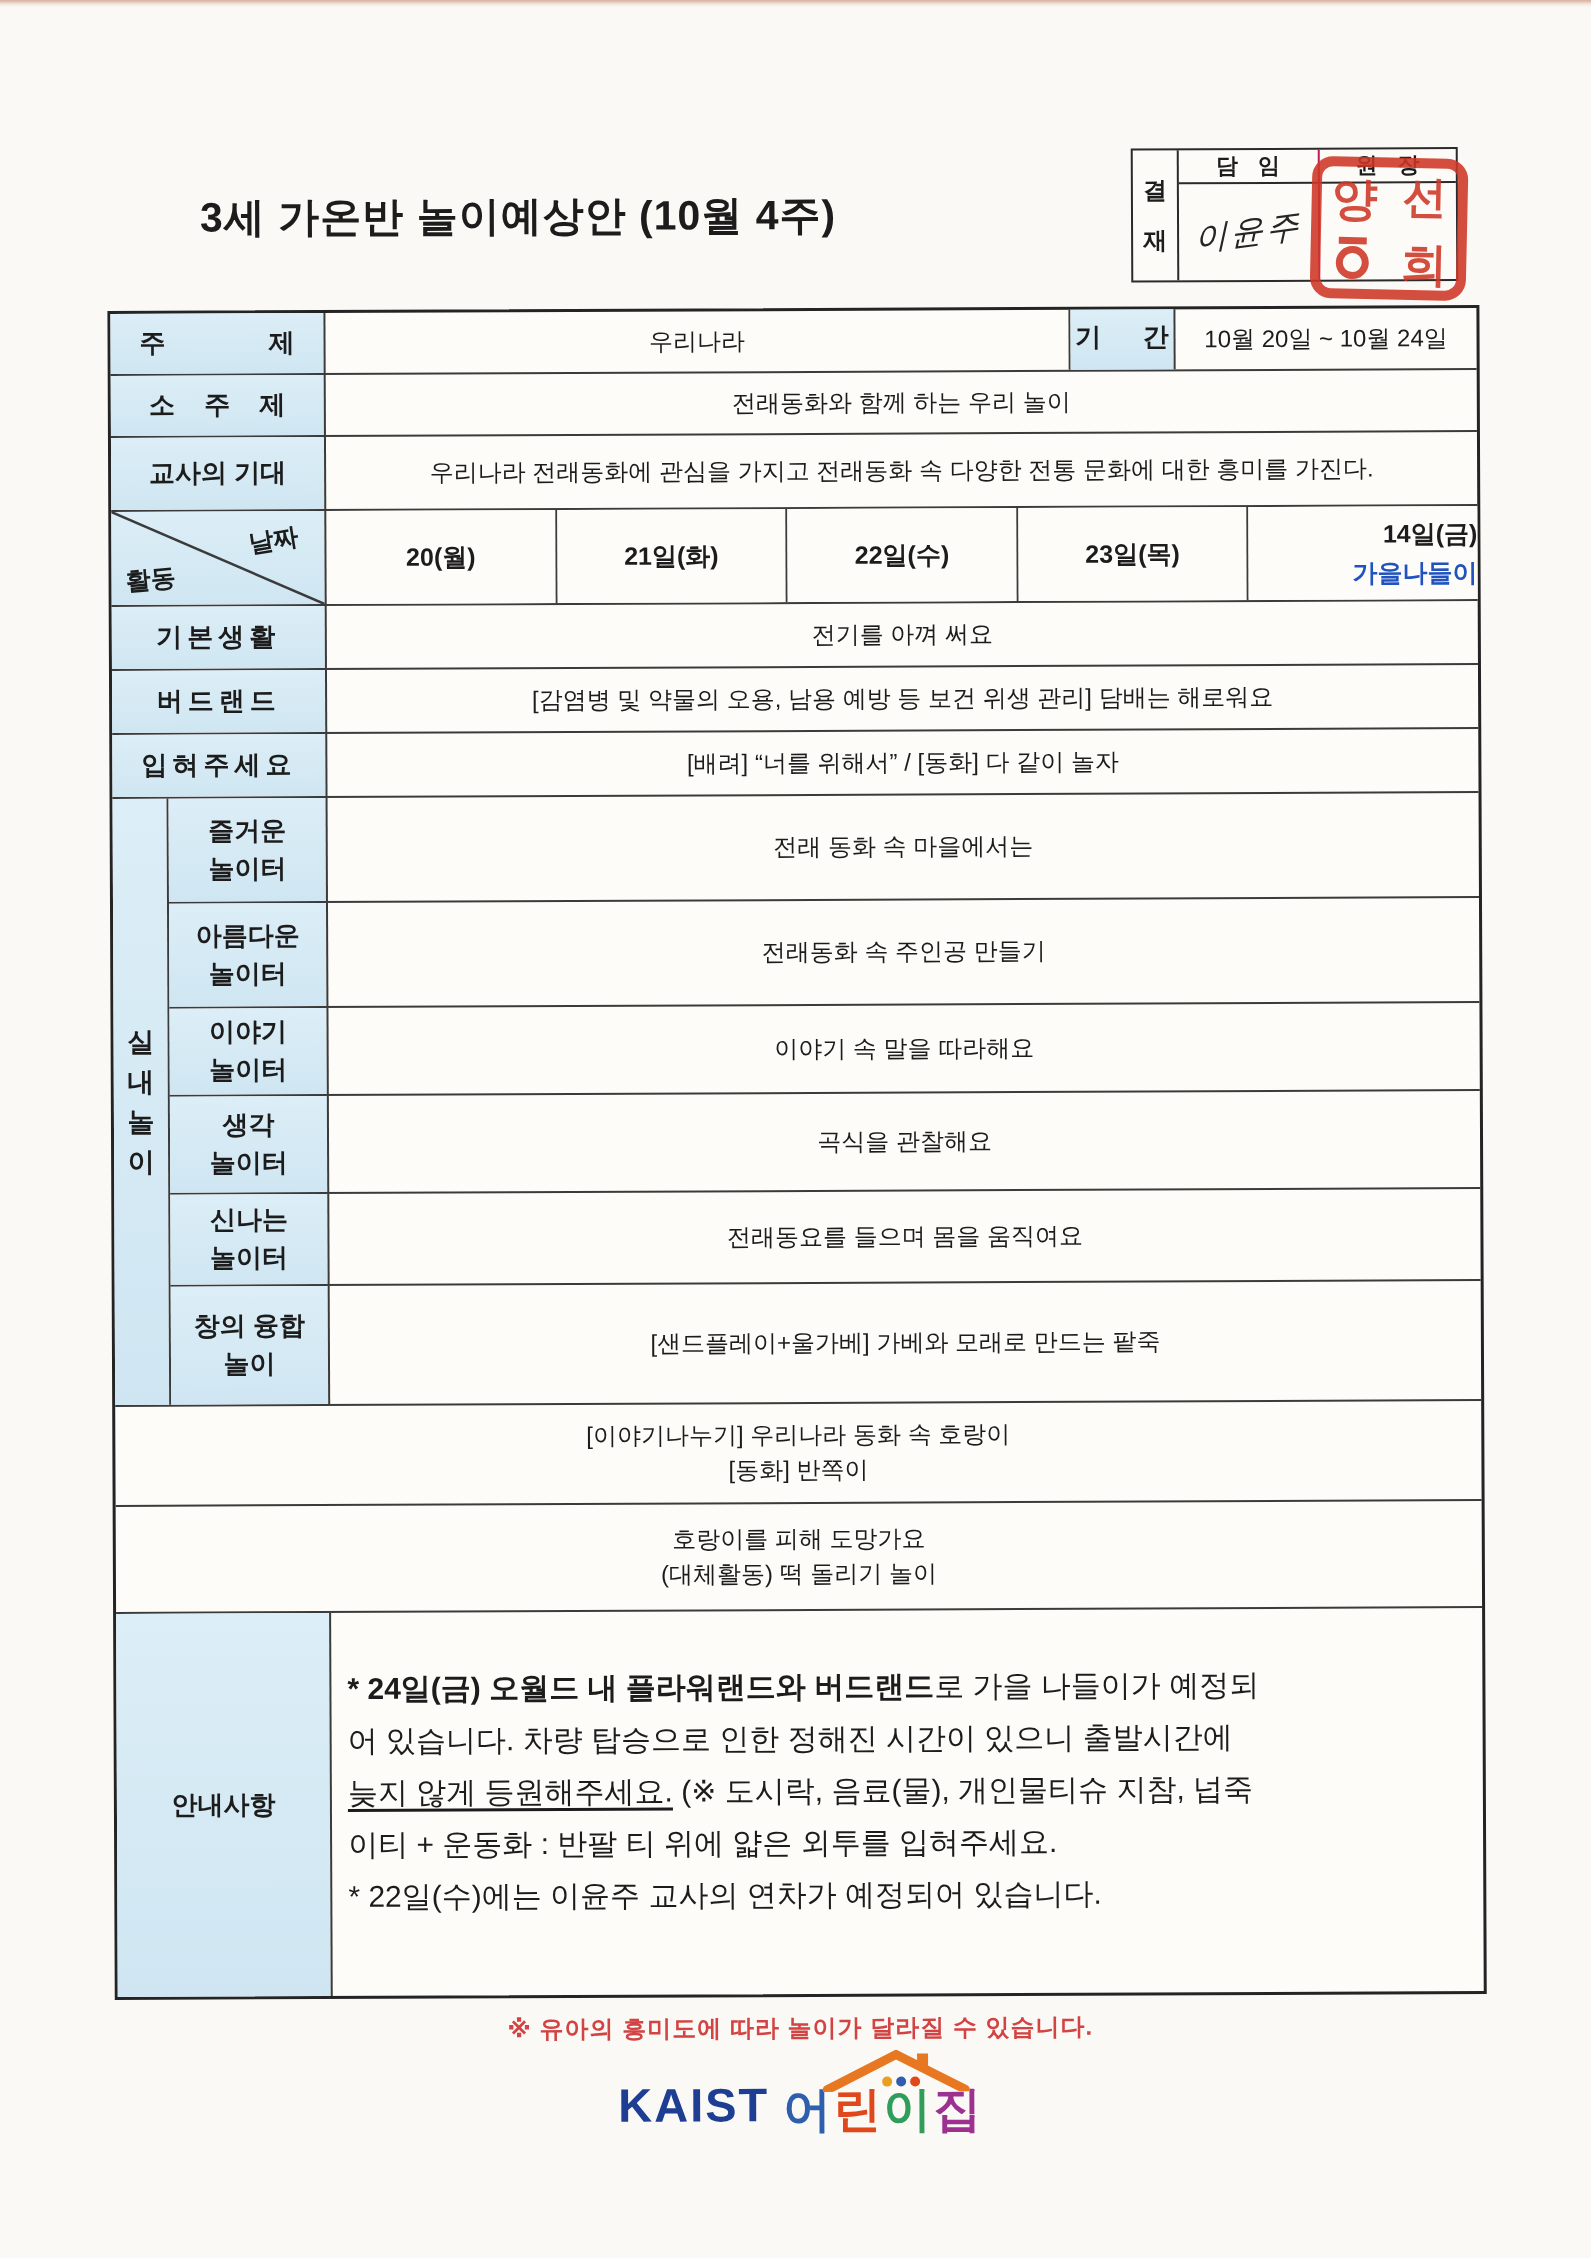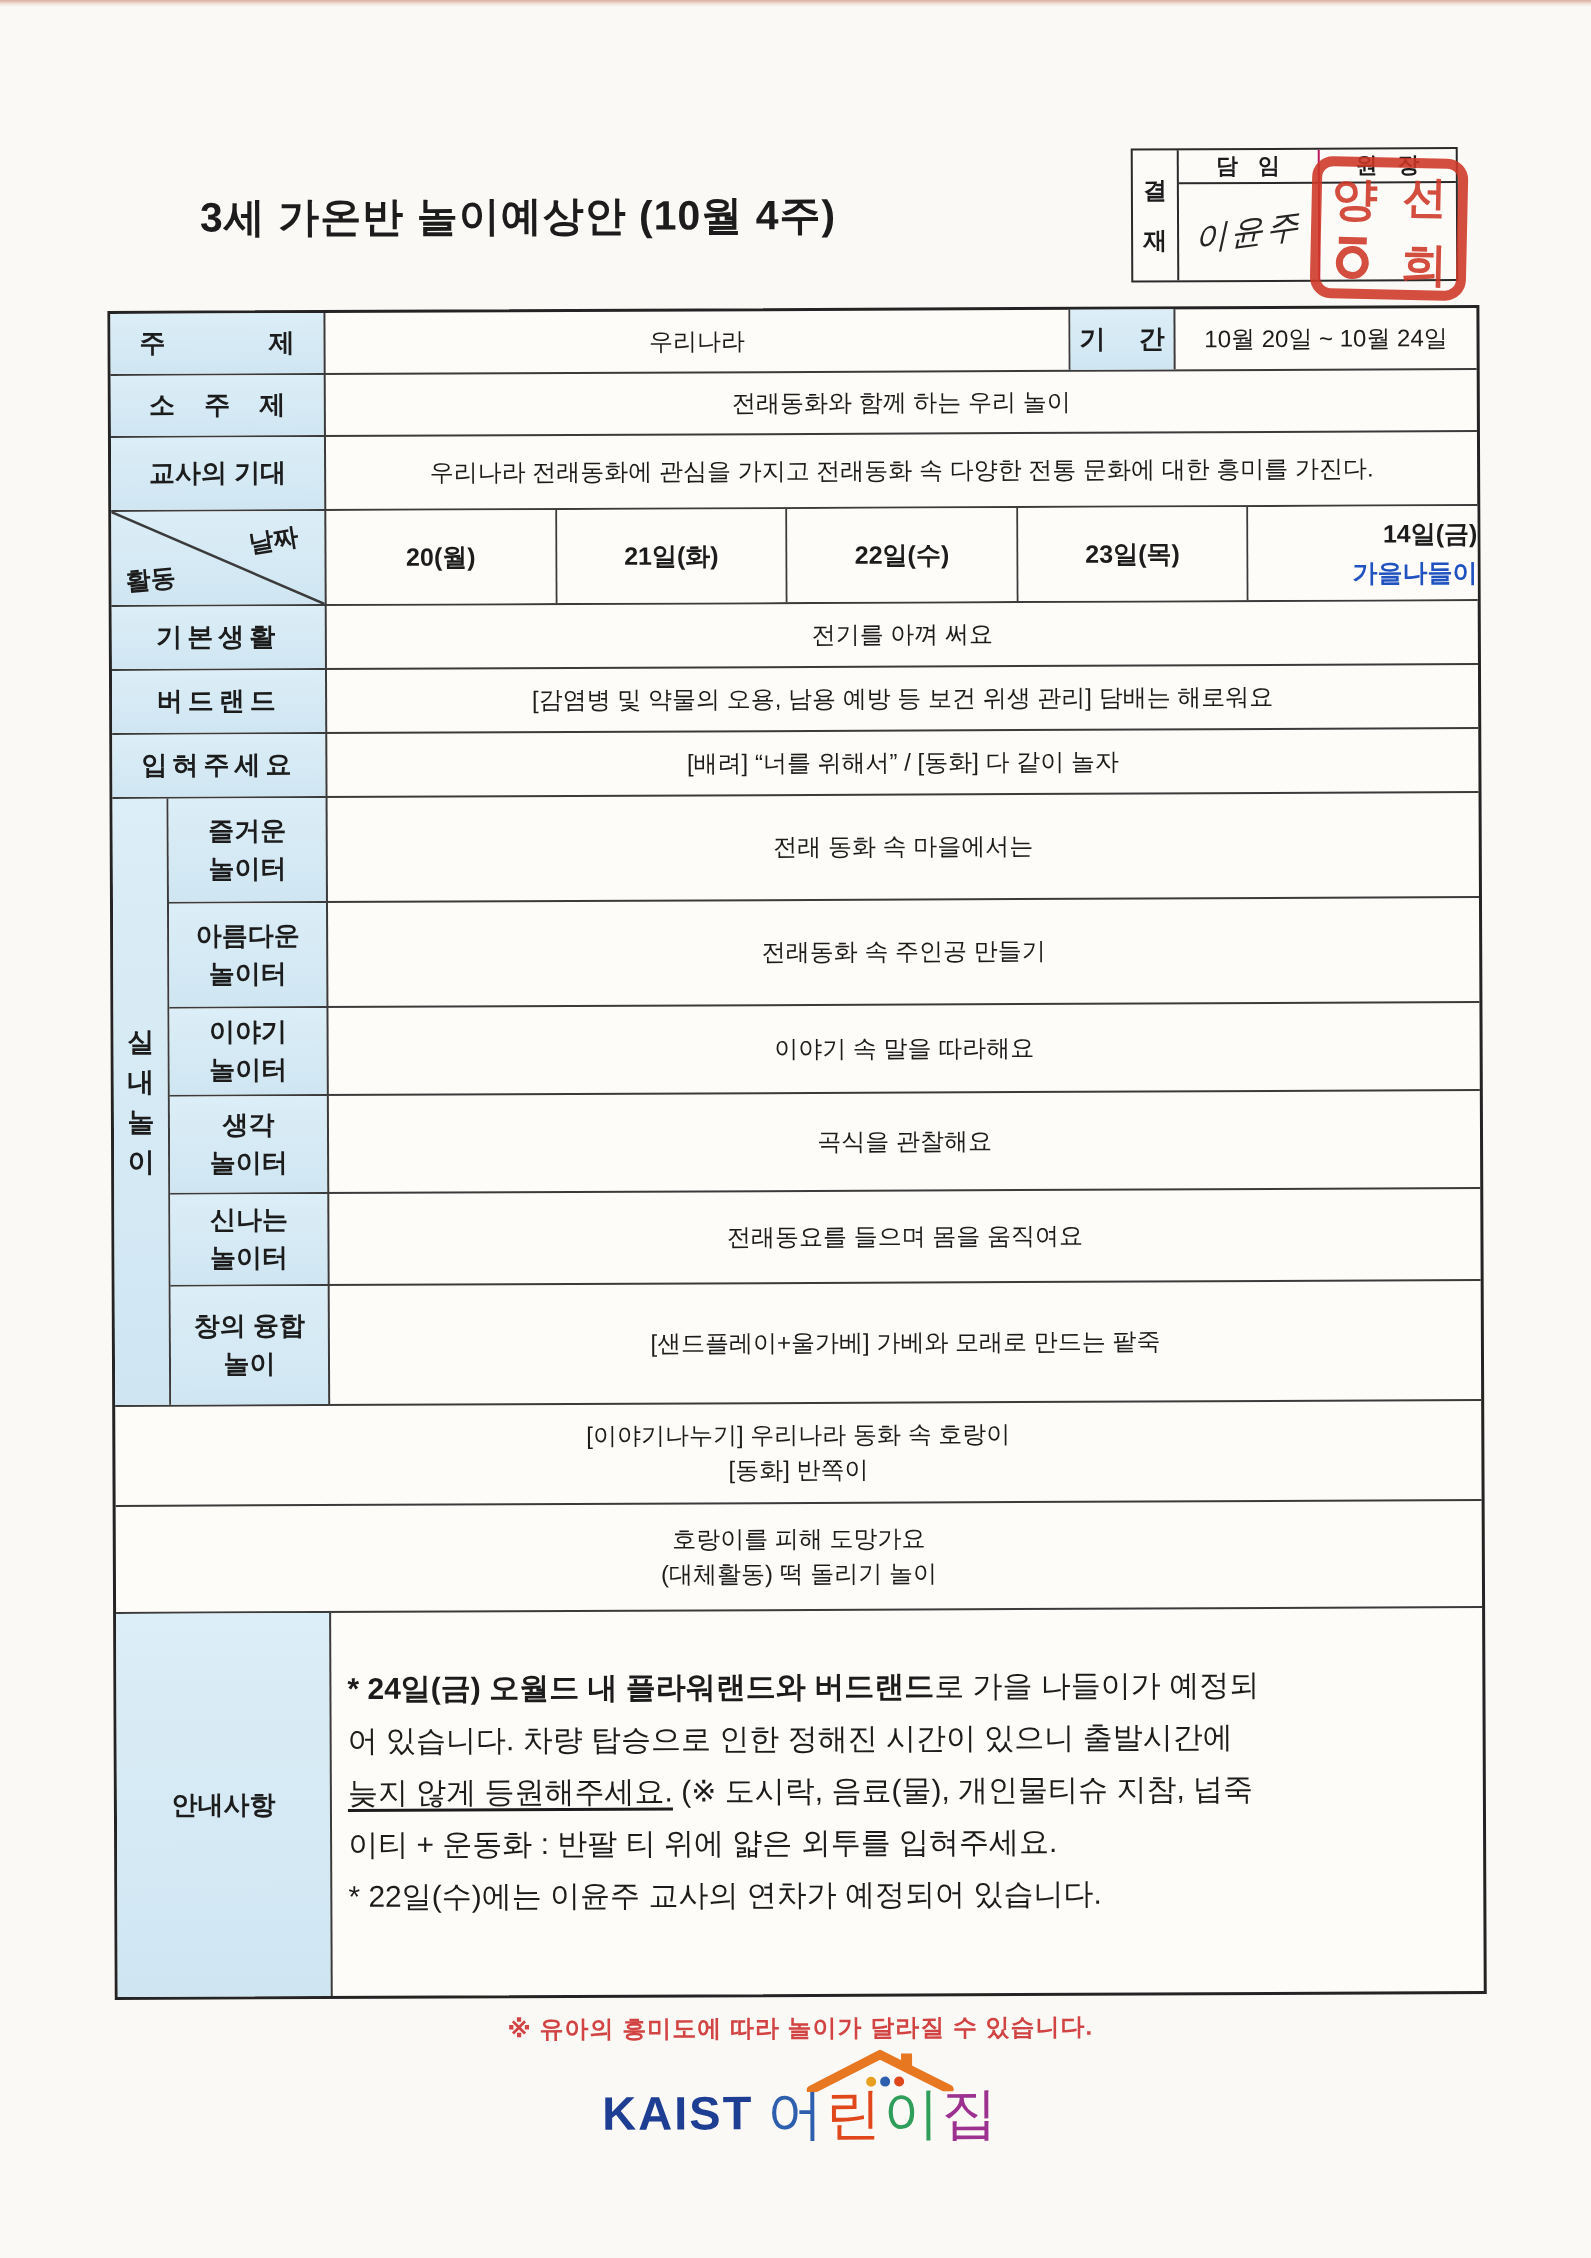--- a/index.html
+++ b/index.html
@@ -27,21 +27,21 @@
   
   .table { position:absolute; left:110px; top:308px; width:1372px; height:1689px;
     border:3px solid #242424; display:flex; flex-direction:column; background:#fefcf8; }
   .row { display:flex; border-bottom:2px solid #3b3b3b; }
   .row:last-child { border-bottom:none; flex:1; }
   .cell { display:flex; align-items:center; justify-content:center; text-align:center;
     border-right:2px solid #3b3b3b; white-space:pre; font-size:24px; line-height:1.45; }
   .cell:last-child { border-right:none; }
   .label { background:linear-gradient(180deg,#dceef7,#cfe6f2); font-weight:bold; font-size:26px; }
   .w215{width:215px;} .w745{width:745px;} .w105{width:105px;} .w56{width:56px;} .w159{width:159px;} .flex1{flex:1;}
-  .ws96{word-spacing:96px;} .ws22{word-spacing:22px;} .ws26{word-spacing:26px;} .ws14{word-spacing:14px;} .ls5{letter-spacing:5px;}
+  .ws96{word-spacing:96px;} .ws22{word-spacing:22px;} .ws26{word-spacing:26px;font-family:Liberation Mono, monospace;} .ws14{word-spacing:14px;} .ls5{letter-spacing:5px;}
   .r62{height:62px;} .r74{height:74px;} .r95{height:95px;} .r64{height:64px;} .r608{height:608px;} .r100{height:100px;} .r107{height:107px;}
 
   
   .corner { position:relative; background:linear-gradient(180deg,#dceef7,#cfe6f2); }
   .corner svg { position:absolute; inset:0; }
   .corner .c-date { position:absolute; top:10px; right:26px; font-weight:bold; font-size:25px; transform:rotate(-9deg); }
   .corner .c-act  { position:absolute; bottom:8px; left:14px; font-weight:bold; font-size:25px; transform:rotate(-5deg); }
   .datecell { font-weight:bold; font-size:25px; background:#fdfcf8; }
   .friday { flex-direction:column; gap:2px;align-items:flex-end; }
   .friday .ev { color:#2052c0; font-weight:bold; font-size:25px; }
@@ -58,21 +58,21 @@
     padding:50px 24px 0 16px; white-space:pre-line; font-size:30px; line-height:52px; display:block; }
   .notice-cell .b { font-weight:bold; }
   .notice-cell .u { text-decoration:underline; text-underline-offset:6px; }
 
   .footnote { position:absolute; left:0; top:2012px; width:100%; text-align:center;
     color:#d24343; font-size:24px; font-weight:600; letter-spacing:1px; }
 
   
   .logo { position:absolute; left:0; top:2056px; width:100%; display:flex; justify-content:center; align-items:flex-end; gap:14px; }
   .kaist { color:#1d3e92; font-size:47px; font-weight:800; letter-spacing:2px; line-height:1; padding-bottom:6px; }
-  .daycare { position:relative; font-size:56px; font-weight:400; line-height:1; padding-top:30px; letter-spacing:2px; }
+  .daycare { position:relative; font-size:48px; font-weight:700; line-height:1; padding-top:30px; letter-spacing:2px; }
   .daycare .l0{color:#2d5fae;} .daycare .l1{color:#e0481c;} .daycare .l2{color:#2f9e5a;} .daycare .l3{color:#9c3190;}
   .roof { position:absolute; left:38px; top:-6px; width:150px; height:42px; }
 </style>
 </head>
 <body>
 
 <div class="sheet">
   <div class="scan-edge"></div>
 
   <div class="tilt">

